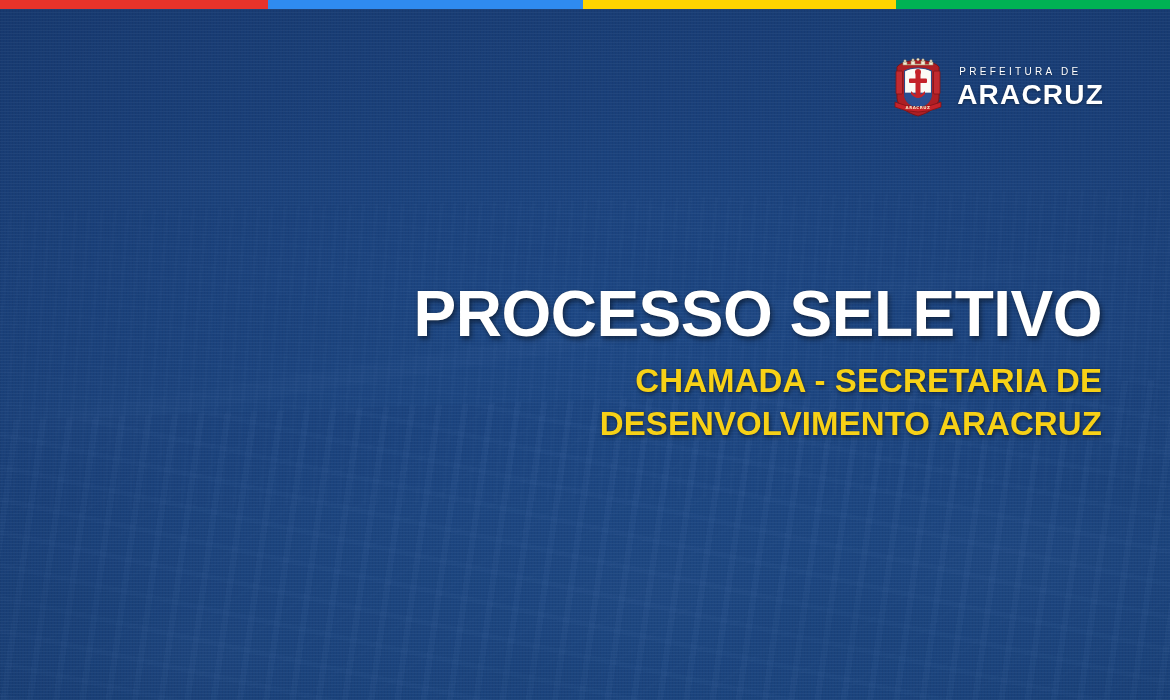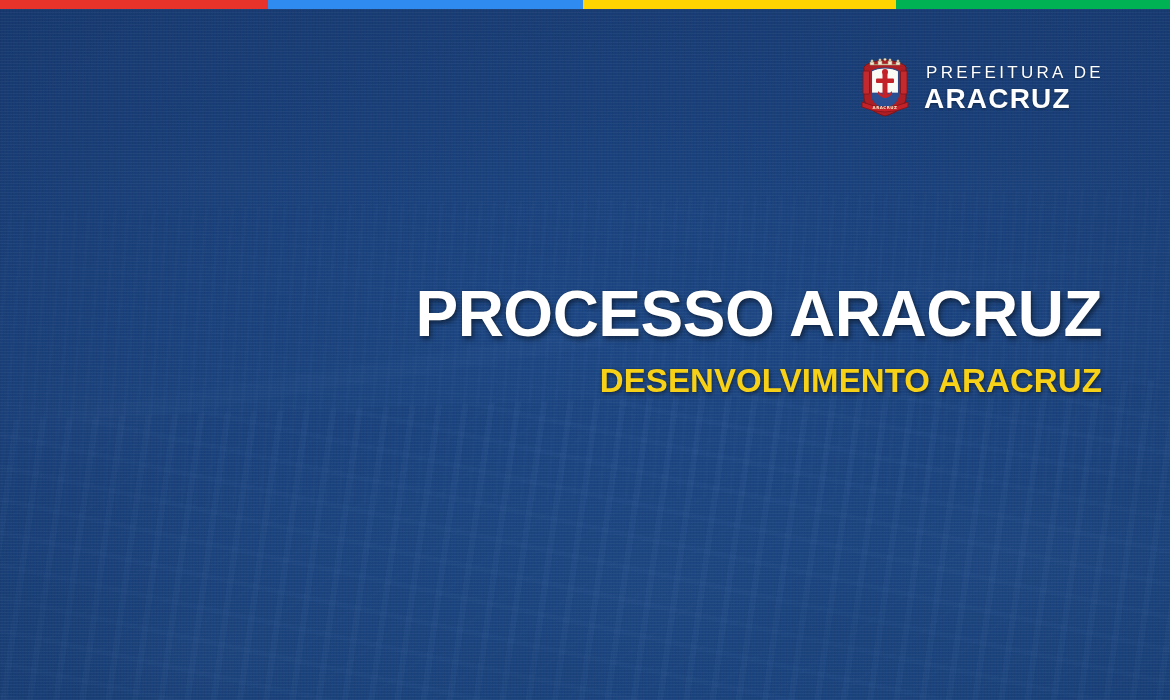--- a/index.html
+++ b/index.html
@@ -175,21 +175,21 @@
     gap: 11px;
     z-index: 30;
   }
 
   .crest { width: 56px; height: 60px; display: block; }
 
   .logo-text { display: flex; flex-direction: column; align-items: flex-start; line-height: 1; }
 
   .logo-top {
     color: #ffffff;
-    font-size: 17px;
+    font-size: 10px;
     font-weight: 400;
     letter-spacing: 3.3px;
     font-family: "Liberation Sans", sans-serif;
     margin-bottom: 4px;
     margin-left: 2px;
     text-shadow: 0 1px 2px rgba(0,0,0,.35);
     white-space: nowrap;
   }
 
   .logo-main {
@@ -305,19 +305,20 @@
       <text x="56" y="101" font-family="DejaVu Sans, sans-serif" font-size="8" font-weight="bold" fill="#f7e9c8" text-anchor="middle" letter-spacing="1">ARACRUZ</text>
     </svg>
 
     <div class="logo-text">
       <div class="logo-top">PREFEITURA DE</div>
       <div class="logo-main">ARACRUZ</div>
     </div>
   </div>
 
   <div class="headline-block">
-    <div class="title-main" style="color: rgb(255, 255, 255);">PROCESSO ARACRUZ</div>
+    <div class="title-main" style="color: rgb(255, 255, 255);">PROCESSO SELETIVO</div>
     <div class="title-sub" style="color: rgb(247, 209, 23);">
+      <span class="sub-line">CHAMADA - SECRETARIA DE</span>
       <span class="sub-line">DESENVOLVIMENTO ARACRUZ</span>
     </div>
   </div>
 
 </div>
 
 </body></html>

